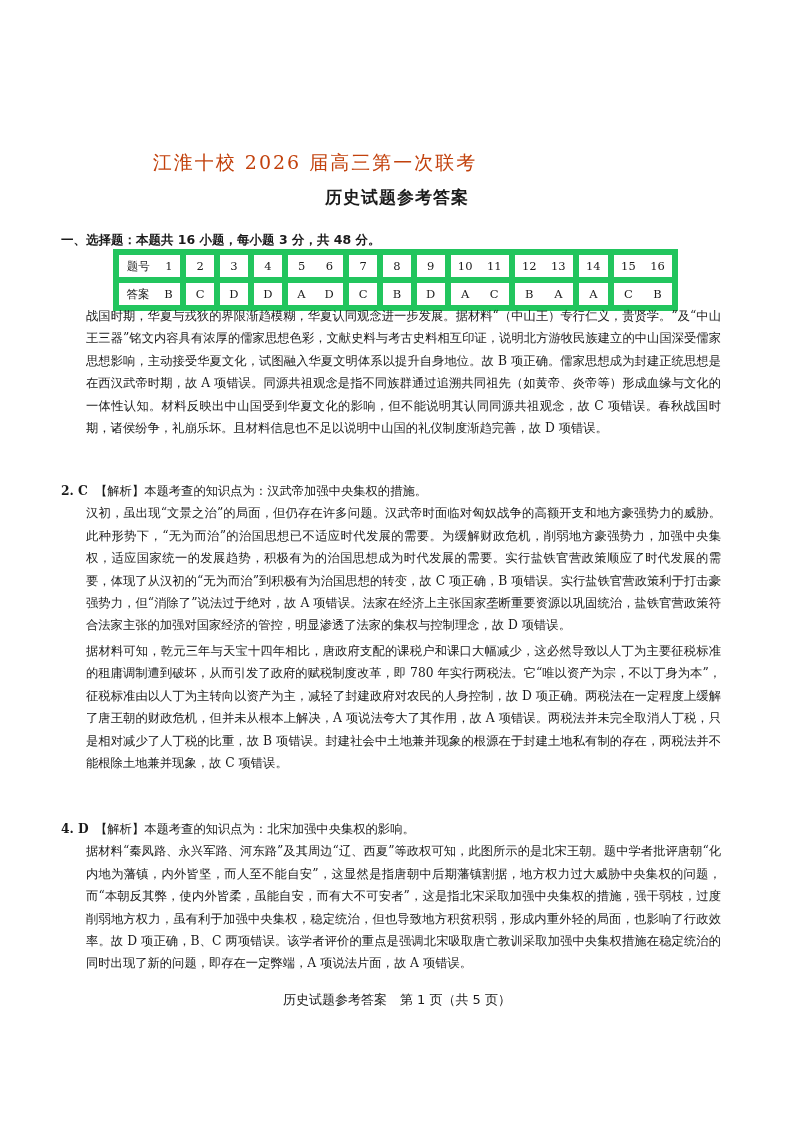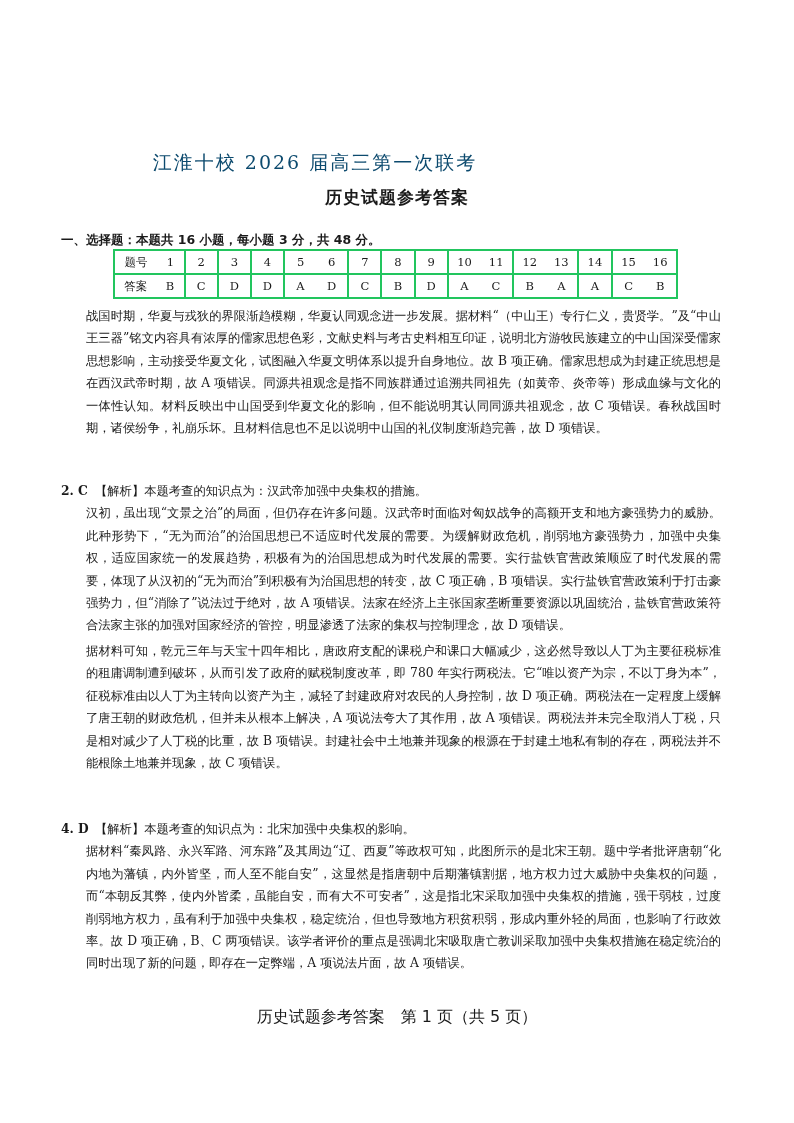--- a/index.html
+++ b/index.html
@@ -3,52 +3,52 @@
 <meta charset="utf-8">
 <style>
   html, body { margin: 0; padding: 0; background: #ffffff; }
   body {
     width: 794px; height: 1123px; position: relative; overflow: hidden;
     font-family: "DejaVu Serif", "Liberation Serif", serif;
     color: #1a1a1a;
   }
   .title {
     position: absolute; top: 150px; left: 0; width: 630px; text-align: center;
-    font-size: 19px; letter-spacing: 2px; color: #0c4a6e;
+    font-size: 19px; letter-spacing: 2px; color: #c2410c;
   }
   .subtitle {
     position: absolute; top: 186px; left: 0; width: 794px; text-align: center;
     font-size: 17px; font-weight: bold; letter-spacing: 1px;
     font-family: "DejaVu Sans", "Liberation Sans", sans-serif;
   }
   .section-head {
     position: absolute; top: 232px; left: 61px;
     font-size: 12.5px; font-weight: bold;
     font-family: "DejaVu Sans", "Liberation Sans", sans-serif;
   }
   table.answers {
     position: absolute; top: 249px; left: 113px; width: 565px;
     border-collapse: collapse; font-size: 11.5px;
   }
   table.answers td {
-    border: 2px solid #22c55e; height: 22px; padding: 0; text-align: center;
+    border: 6px solid #22c55e; height: 22px; padding: 0; text-align: center;
   }
   table.answers td .pair { display: flex; justify-content: space-around; }
   table.answers td .lbl { font-family: "DejaVu Sans", "Liberation Sans", sans-serif; }
   .q {
     position: absolute; left: 61px; width: 660px;
     font-size: 12.3px; line-height: 22.4px; text-align: justify;
   }
   .q .head { display: block; }
   .q .num { display: inline-block; width: 34px; font-weight: bold; }
   .q .tag { font-family: "DejaVu Sans", "Liberation Sans", sans-serif; }
   .q .body { display: block; padding-left: 25px; text-indent: 0; }
   .footer {
     position: absolute; top: 991px; left: 0; width: 794px; text-align: center;
-    font-size: 16px; font-family: "DejaVu Sans", "Liberation Sans", sans-serif; margin-top: 16px;
+    font-size: 13px; font-family: "DejaVu Sans", "Liberation Sans", sans-serif;
   }
 </style>
 </head>
 <body>
 
 <div class="title">江淮十校 2026 届高三第一次联考</div>
 <div class="subtitle">历史试题参考答案</div>
 <div class="section-head">一、选择题：本题共 16 小题，每小题 3 分，共 48 分。</div>
 
 <table class="answers">

